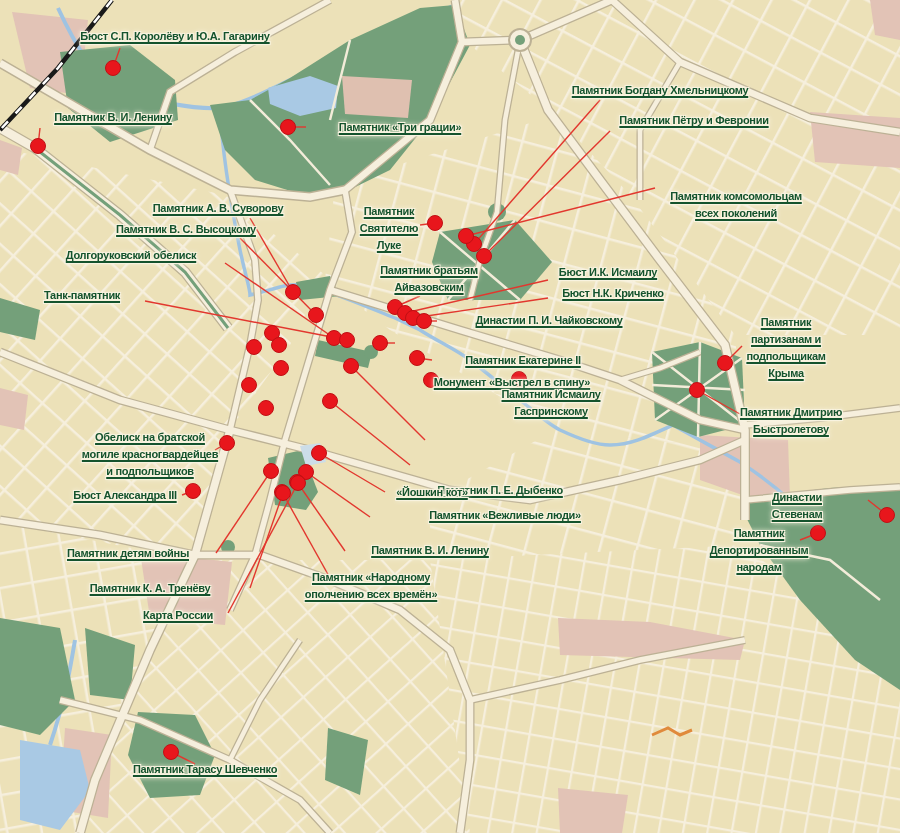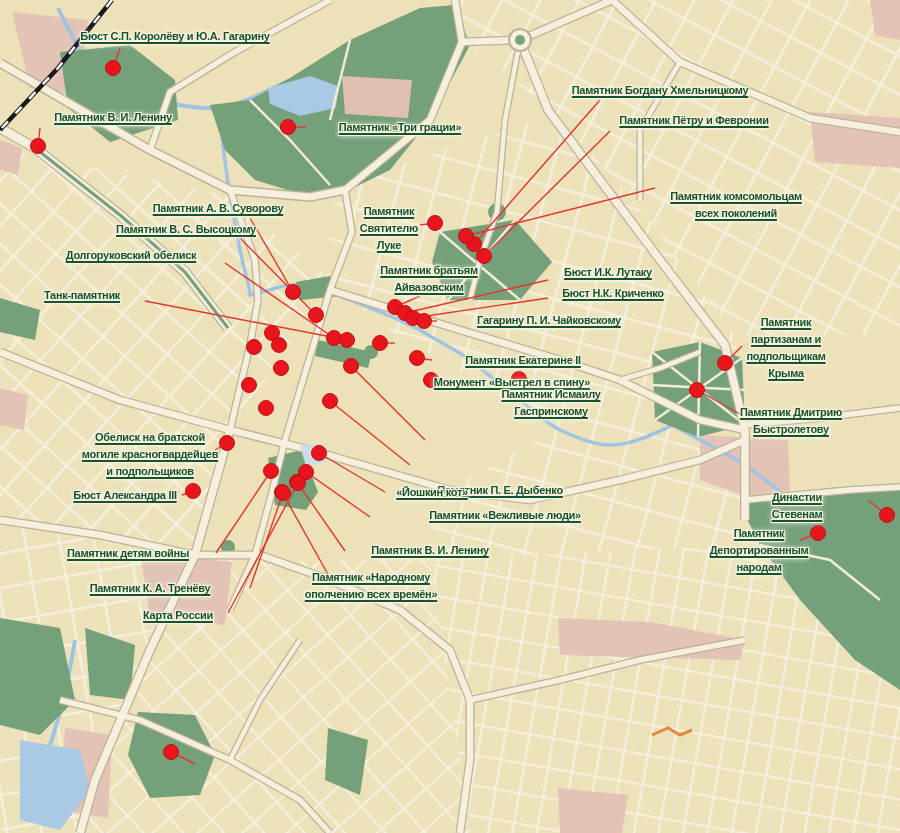--- a/index.html
+++ b/index.html
@@ -272,23 +272,23 @@
 всех поколений</div>
       <div class="map-label" style="left: 218px; top: 200px;">Памятник А. В. Суворову</div>
       <div class="map-label" style="left: 186px; top: 221px;">Памятник В. С. Высоцкому</div>
       <div class="map-label" style="left: 131px; top: 247px;">Долгоруковский обелиск</div>
       <div class="map-label" style="left: 82px; top: 287px;">Танк-памятник</div>
       <div class="map-label" style="left: 389px; top: 203px;">Памятник
 Святителю
 Луке</div>
       <div class="map-label" style="left: 429px; top: 262px;">Памятник братьям
 Айвазовским</div>
-      <div class="map-label" style="left: 608px; top: 264px;">Бюст И.К. Лутаку</div>
+      <div class="map-label" style="left: 608px; top: 264px;">Бюст И.К. Исмаилу</div>
       <div class="map-label" style="left: 613px; top: 285px;">Бюст Н.К. Криченко</div>
-      <div class="map-label" style="left: 549px; top: 312px;">Гагарину П. И. Чайковскому</div>
+      <div class="map-label" style="left: 549px; top: 312px;">Династии П. И. Чайковскому</div>
       <div class="map-label" style="left: 512px; top: 334px; margin-top: 40px;">Монумент «Выстрел в спину»</div>
       <div class="map-label" style="left: 523px; top: 352px; border-radius: 7px;">Памятник Екатерине II</div>
       <div class="map-label" style="left: 786px; top: 314px;">Памятник партизанам и
 подпольщикам Крыма</div>
       <div class="map-label" style="left: 551px; top: 386px;">Памятник Исмаилу
 Гаспринскому</div>
       <div class="map-label" style="left: 791px; top: 404px;">Памятник Дмитрию
 Быстролетову</div>
       <div class="map-label" style="left: 500px; top: 455px; margin-top: 27px;">Памятник П. Е. Дыбенко</div>
       <div class="map-label" style="left: 432px; top: 484px;">«Йошкин кот»</div>
@@ -300,14 +300,15 @@
       <div class="map-label" style="left: 371px; top: 569px;">Памятник «Народному
 ополчению всех времён»</div>
       <div class="map-label" style="left: 125px; top: 487px;">Бюст Александра III</div>
       <div class="map-label" style="left: 128px; top: 545px;">Памятник детям войны</div>
       <div class="map-label" style="left: 150px; top: 580px;">Памятник К. А. Тренёву</div>
       <div class="map-label" style="left: 178px; top: 607px;">Карта России</div>
       <div class="map-label" style="left: 797px; top: 489px;">Династии Стевенам</div>
       <div class="map-label" style="left: 759px; top: 525px;">Памятник
 Депортированным
 народам</div>
+      <div class="map-label" style="left: 205px; top: 761px;">Памятник Тарасу Шевченко</div>
     </div>
 </div>
 
 </body></html>

